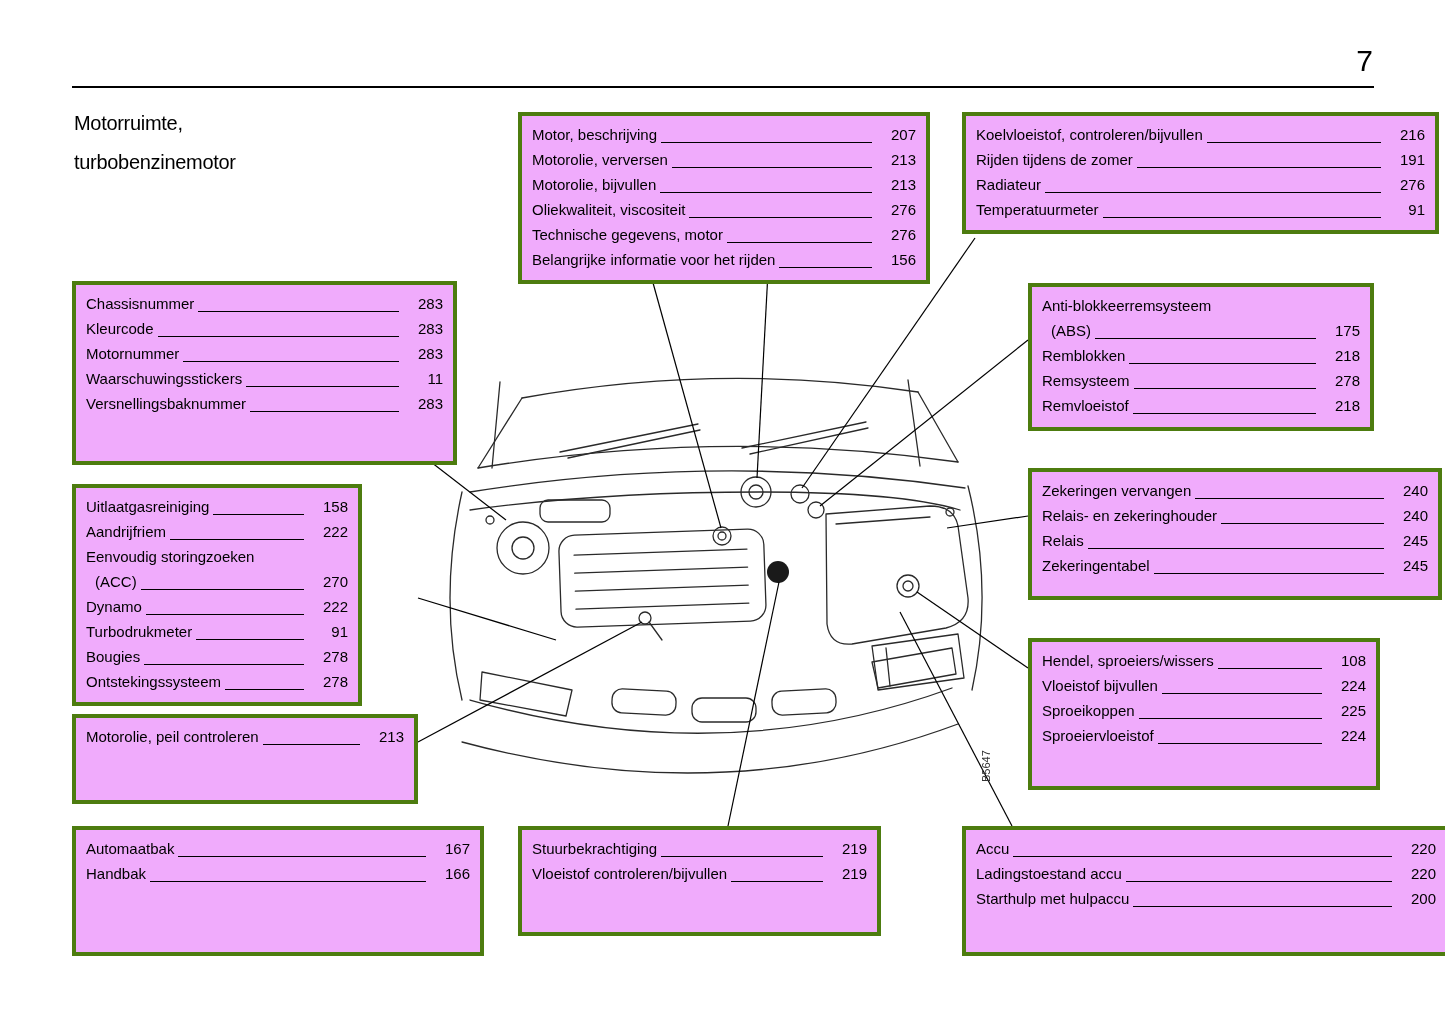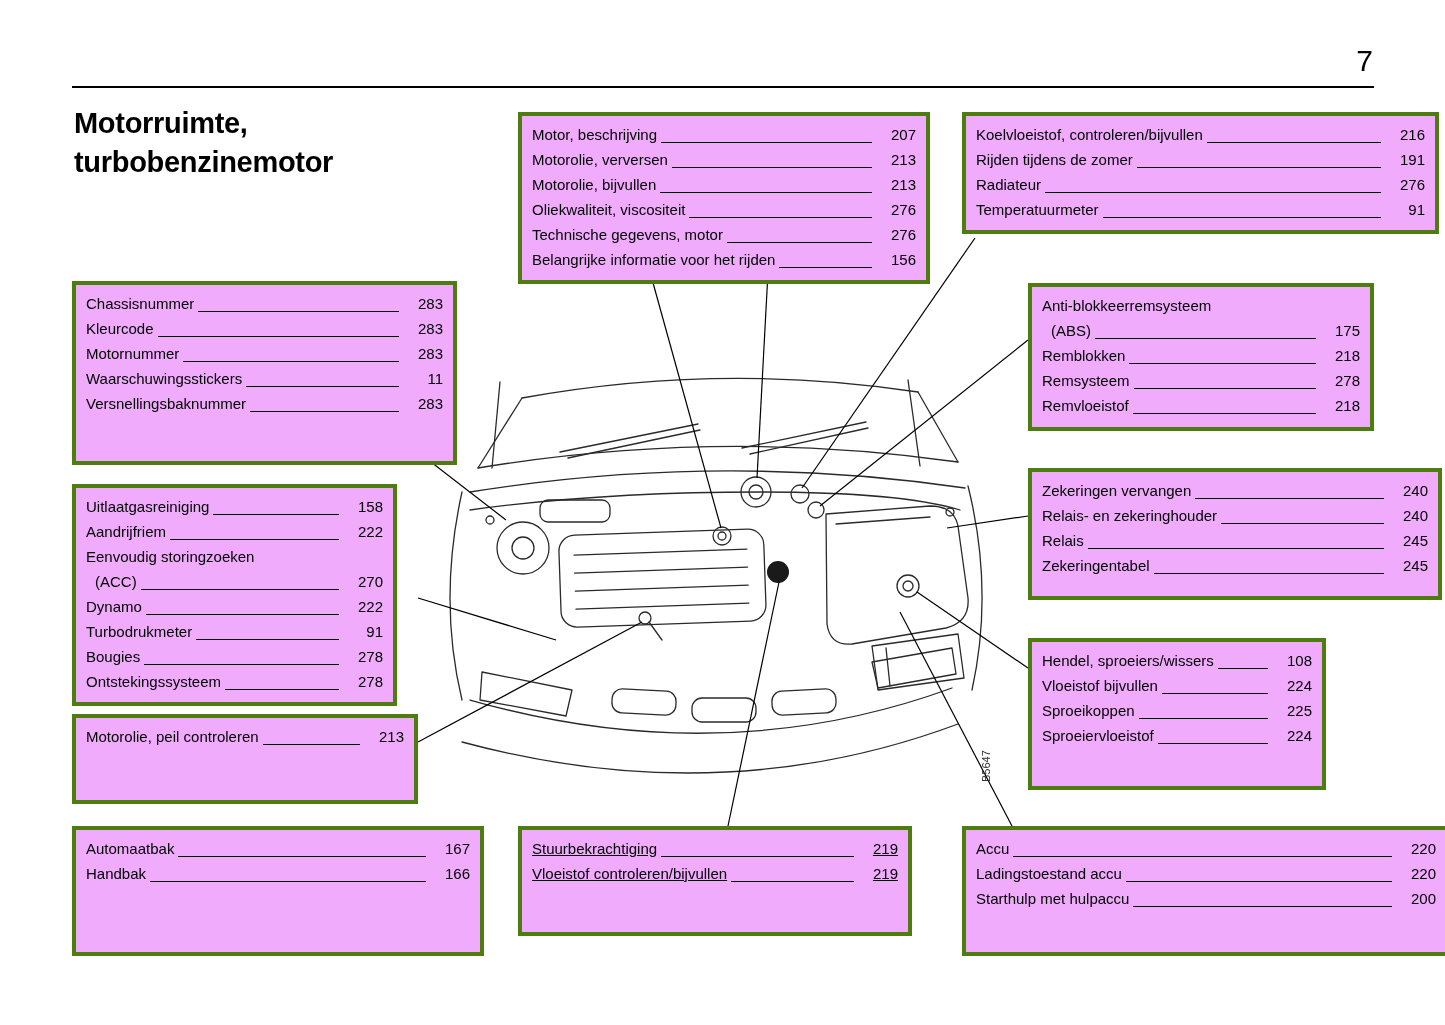--- a/index.html
+++ b/index.html
@@ -11,21 +11,21 @@
   .page-number {
     position:absolute; top:44px; right:72px;
     font-size:30px; z-index:3;
   }
   .top-rule {
     position:absolute; top:86px; left:72px; width:1302px;
     border-top:2px solid #000; z-index:3;
   }
   .page-title {
     position:absolute; top:104px; left:74px;
-    font-size:29px; font-weight:bold; line-height:39px; letter-spacing:-0.3px;
+    font-size:20px; font-weight:normal; line-height:39px; letter-spacing:-0.3px;
     z-index:3;
   }
   .illustration { position:absolute; left:0; top:0; z-index:1; }
   .index-box {
     position:absolute; border:4px solid #4d7c0f; background:#f0abfc;
     padding:6px 10px 8px 10px; font-size:15px; z-index:2;
   }
   .row { display:flex; align-items:flex-end; line-height:25px; white-space:nowrap; }
   .lbl { flex:0 0 auto; }
   .leader {
@@ -33,26 +33,26 @@
     border-bottom:1.5px solid #000; margin:0 8px 4px 4px;
   }
   .num { flex:0 0 auto; min-width:36px; text-align:right; }
   .row.indent .lbl { padding-left:9px; }
 
   
   #box-motor        { left:518px;  top:112px; width:412px; }
   #box-koelvloeistof{ left:962px;  top:112px; width:477px; }
   #box-chassis      { left:72px;   top:281px; width:385px; min-height:184px; }
   #box-abs          { left:1028px; top:283px; width:346px; min-height:148px; }
-  #box-uitlaat      { left:72px;   top:484px; width:325px; min-height:222px; }
+  #box-uitlaat      { left:72px;   top:484px; width:290px; min-height:222px; }
   #box-zekeringen   { left:1028px; top:468px; width:414px; min-height:132px; }
   #box-motorolie    { left:72px;   top:714px; width:346px; min-height:90px; }
-  #box-hendel       { left:1028px; top:638px; width:298px; min-height:152px; }
+  #box-hendel       { left:1028px; top:638px; width:352px; min-height:152px; }
   #box-transmissie  { left:72px;   top:826px; width:412px; min-height:130px; }
-  #box-stuur        { left:518px;  top:826px; width:394px; min-height:110px;text-decoration:underline; }
+  #box-stuur        { left:518px;  top:826px; width:363px; min-height:110px; }
   #box-accu         { left:962px;  top:826px; width:488px; min-height:130px; }
 </style>
 </head>
 <body>
 
 <div class="page-number">7</div>
 <div class="top-rule"></div>
 <div class="page-title">
   <div>Motorruimte,</div>
   <div>turbobenzinemotor</div>

